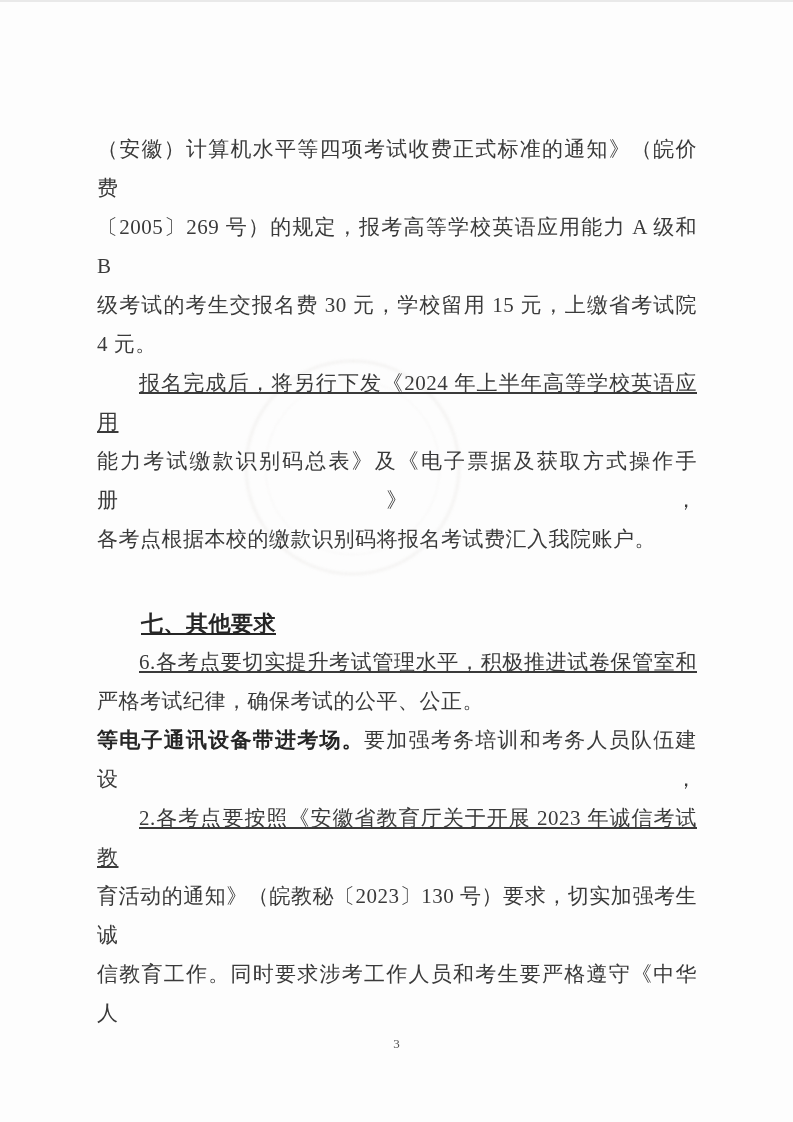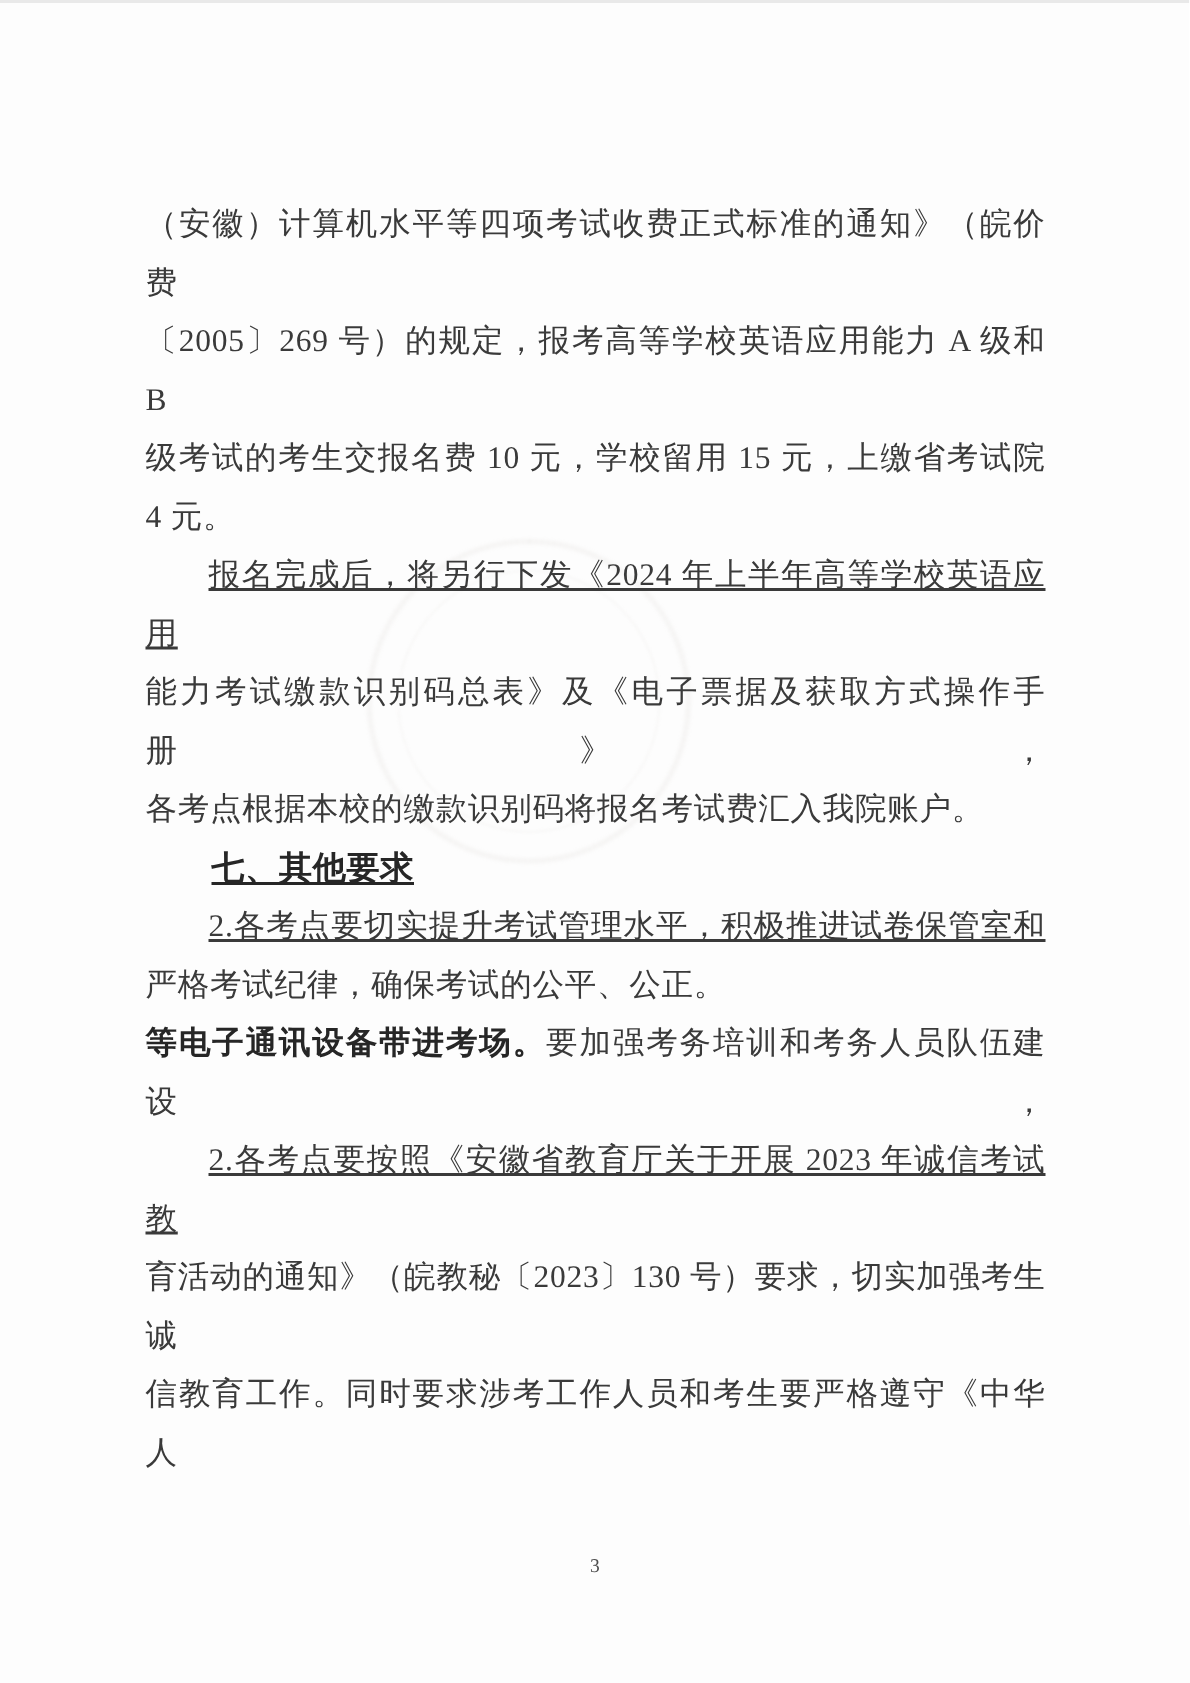--- a/index.html
+++ b/index.html
@@ -35,21 +35,21 @@
     text-align: justify;
     text-align-last: left;
     white-space: nowrap;
   }
   .line.justify {
     text-align-last: justify;
     white-space: normal;
   }
   .line.indent { text-indent: 2em; text-decoration: underline; }
   .line .bold { font-weight: bold; color: #262626; }
-  .line.heading { font-weight: bold; color: #262626; font-size: 22px; }
+  .line.heading { font-weight: bold; color: #262626; font-size: 22px; margin-top: 45px; }
   .stamp-artifact {
     position: absolute;
     left: 245px;
     top: 360px;
     width: 215px;
     height: 215px;
     border: 2px dotted rgba(165, 155, 145, 0.28);
     border-radius: 50%;
     filter: blur(1.5px);
     pointer-events: none;
@@ -78,27 +78,27 @@
 </head>
 <body>
 
 <div class="page">
   <div class="scan-edge"></div>
   <div class="stamp-artifact"></div>
   <div class="stamp-artifact-inner"></div>
   <div class="doc-body" style="color: rgb(58, 58, 58);">
       <div class="line justify"><span>（安徽）计算机水平等四项考试收费正式标准的通知》（皖价费</span></div>
       <div class="line justify"><span>〔2005〕269 号）的规定，报考高等学校英语应用能力 A 级和 B</span></div>
-      <div class="line justify"><span>级考试的考生交报名费 10 元，学校留用 15 元，上缴省考试院</span></div>
+      <div class="line justify"><span>级考试的考生交报名费 30 元，学校留用 15 元，上缴省考试院</span></div>
       <div class="line"><span>4 元。</span></div>
       <div class="line justify indent"><span>报名完成后，将另行下发《2024 年上半年高等学校英语应用</span></div>
       <div class="line justify"><span>能力考试缴款识别码总表》及《电子票据及获取方式操作手册》，</span></div>
       <div class="line"><span>各考点根据本校的缴款识别码将报名考试费汇入我院账户。</span></div>
       <div class="line indent heading"><span class="bold">七、其他要求</span></div>
-      <div class="line justify indent"><span>2.各考点要切实提升考试管理水平，积极推进试卷保管室和</span></div>
+      <div class="line justify indent"><span>6.各考点要切实提升考试管理水平，积极推进试卷保管室和</span></div>
       <div class="line"><span>严格考试纪律，确保考试的公平、公正。</span></div>
       <div class="line justify"><span class="bold">等电子通讯设备带进考场。</span><span>要加强考务培训和考务人员队伍建设，</span></div>
       <div class="line justify indent"><span>2.各考点要按照《安徽省教育厅关于开展 2023 年诚信考试教</span></div>
       <div class="line justify"><span>育活动的通知》（皖教秘〔2023〕130 号）要求，切实加强考生诚</span></div>
       <div class="line justify"><span>信教育工作。同时要求涉考工作人员和考生要严格遵守《中华人</span></div>
     </div>
   <div class="page-number">3</div>
 </div>
 
 </body></html>

